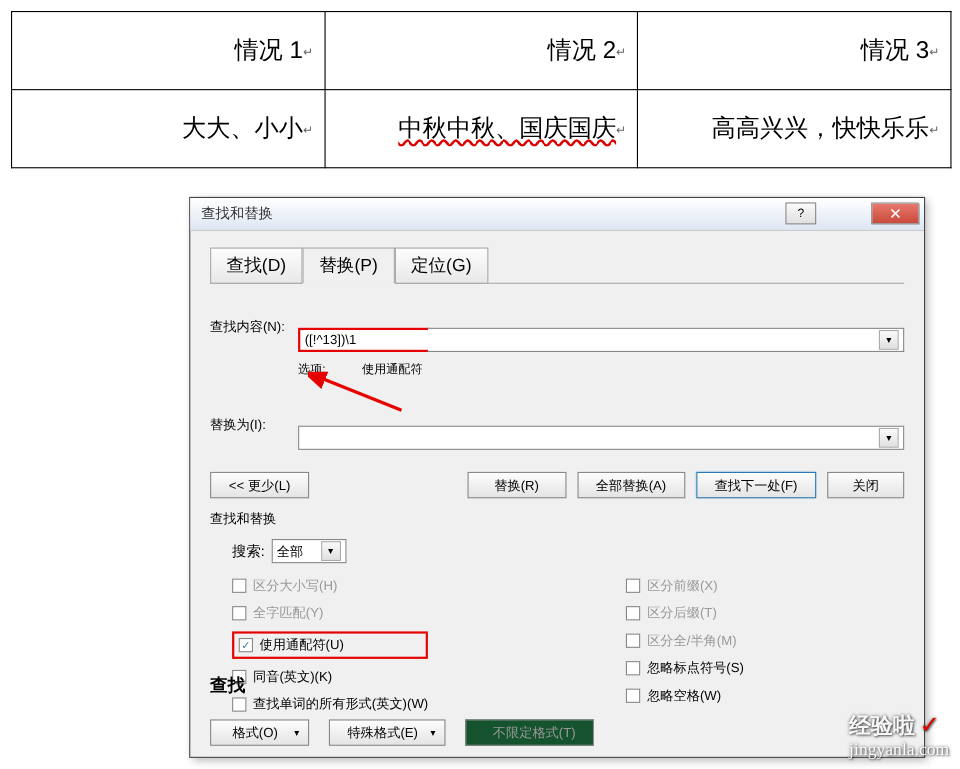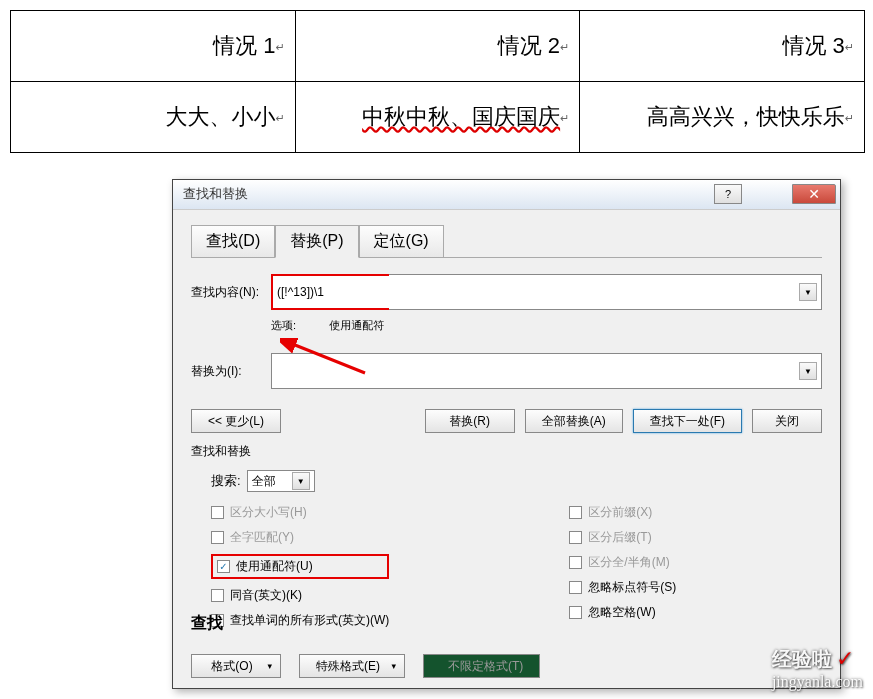--- a/index.html
+++ b/index.html
@@ -17,21 +17,21 @@
     .tb-close { width: 44px; background: linear-gradient(#e87a6e, #c9493b); color: #fff; font-size: 14px; border-radius: 0 2px 0 0; }
     
     .dlg-body { padding: 14px 18px; }
     .tabs { display: flex; border-bottom: 1px solid #aaa; margin-bottom: 16px; }
     .tab { padding: 5px 14px; border: 1px solid #aaa; background: linear-gradient(#fdfdfd,#e8e8e8); margin-right: 0; position: relative; top: 1px; font-size: 16px; cursor: pointer; }
     .tab.active { background: #f0f0f0; border-bottom: 1px solid #f0f0f0; }
     .tab:not(.active) { border-bottom: 1px solid #aaa; }
     
     .form-row { display: flex; align-items: center; margin-bottom: 8px; }
     .form-label { width: 80px; font-size: 12px; }
-    .combo { flex: 1; height: 36px; border: 1px solid #888; background: #fff; display: flex; align-items: center; padding: 0 4px; position: relative; }
+    .combo { flex: 1; height: 22px; border: 1px solid #888; background: #fff; display: flex; align-items: center; padding: 0 4px; position: relative; margin-top: 24px; }
     .combo-input { flex: 1; border: none; outline: none; font-size: 12px; }
     .combo-arrow { width: 18px; height: 18px; border: 1px solid #aaa; background: linear-gradient(#fafafa,#e0e0e0); display: flex; align-items: center; justify-content: center; font-size: 8px; cursor: pointer; }
     .red-box { border: 2px solid #e60000 !important; }
     
     .option-text { font-size: 11px; margin-left: 80px; margin-bottom: 20px; }
     .opt-inline { display: inline-block; margin-left: 30px; }
     
     .arrow-annotation { position: absolute; left: 280px; top: 338px; pointer-events: none; }
     .arrow-svg { width: 90px; height: 40px; }
     

